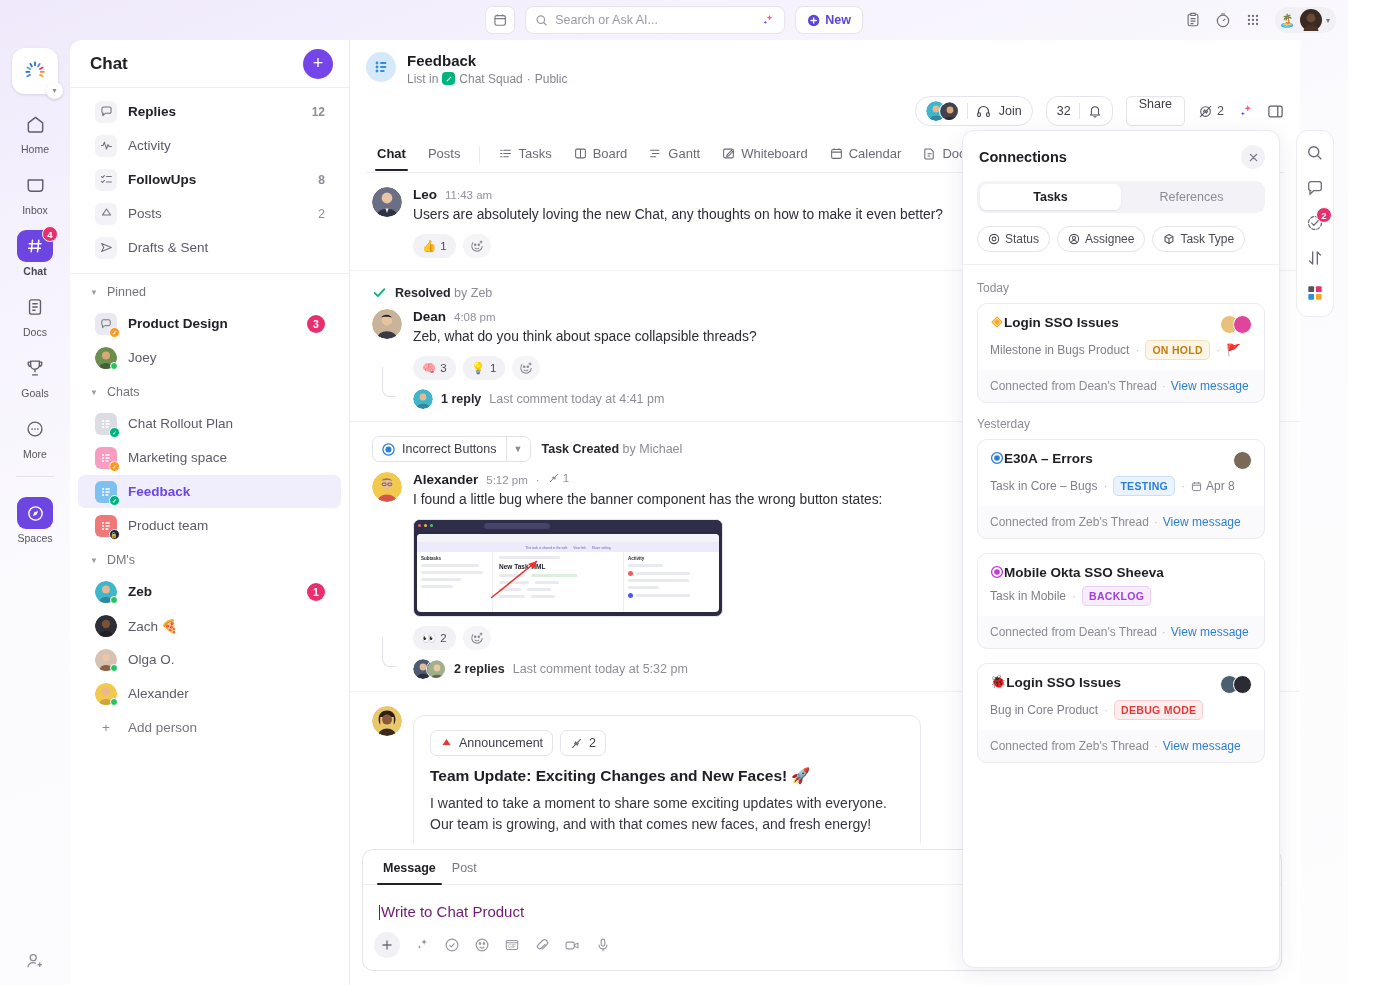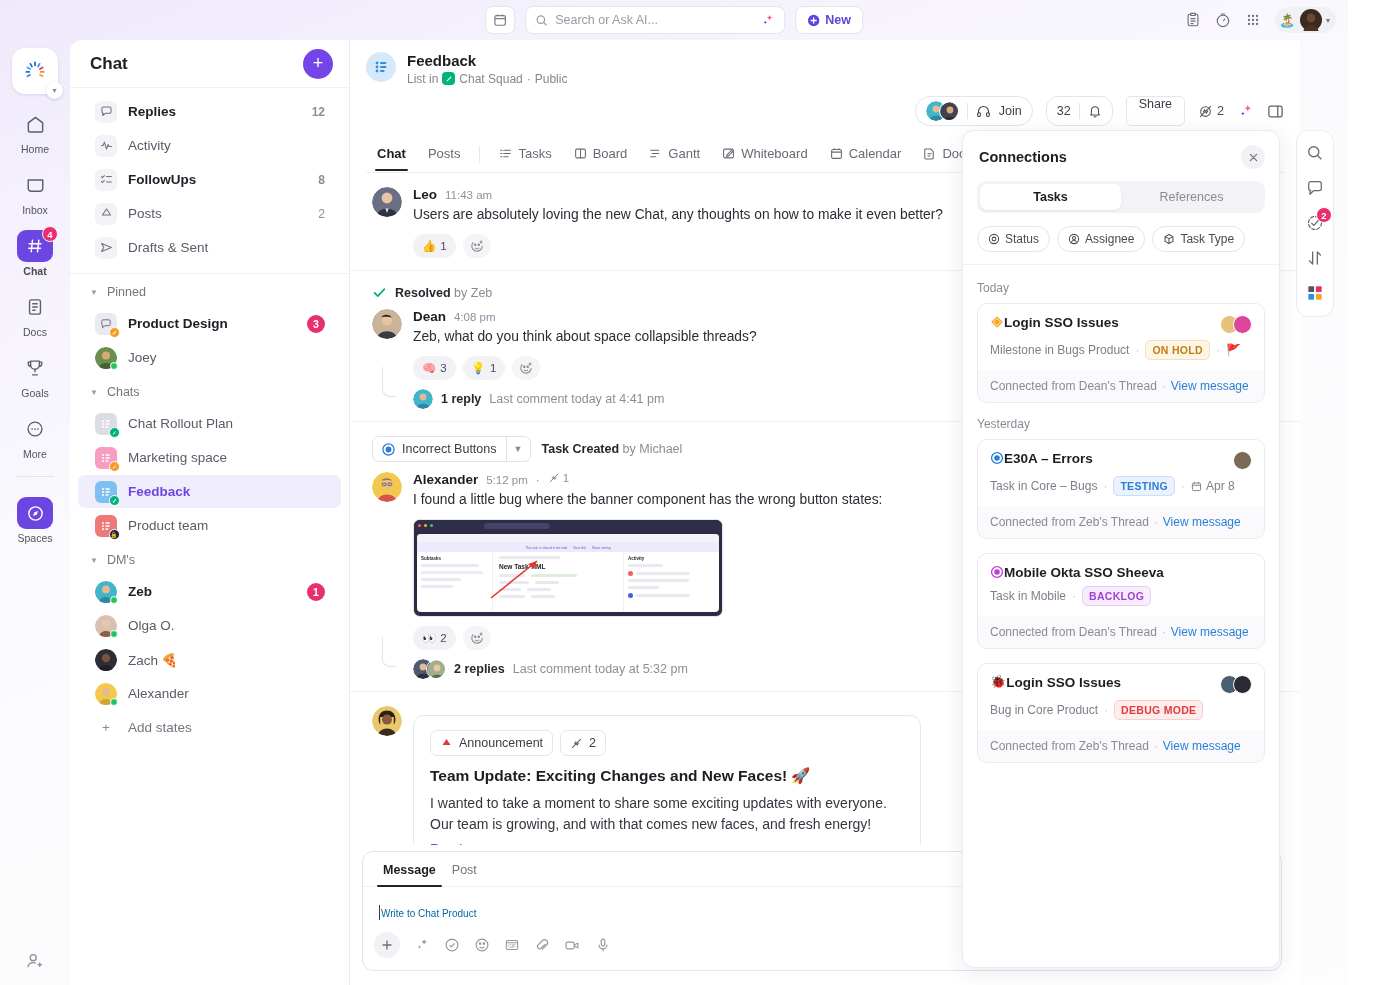--- a/index.html
+++ b/index.html
@@ -282,21 +282,21 @@
     margin: 6px 18px 14px 12px; border: 1px solid #e4e4ea; border-radius: 11px;
     background: #fff; overflow: hidden;
   }
   .comp-tabs { display: flex; gap: 4px; padding: 8px 10px 0 14px; border-bottom: 1px solid #f0f0f4; }
   .comp-tab { font-size: 12.5px; color: #75757f; padding: 3px 6px 9px; position: relative; }
   .comp-tab.active { color: #1d1d24; font-weight: 700; }
   .comp-tab.active::after {
     content: ''; position: absolute; left: 0; right: 0; bottom: -1px; height: 2px;
     background: #22222c; border-radius: 2px;
   }
-  .comp-input { padding: 18px 16px 4px; font-size: 10px; color: #0369a1; position: relative; }
+  .comp-input { padding: 18px 16px 4px; font-size: 15px; color: #701a75; position: relative; }
   .comp-input .caret {
     display: inline-block; width: 1px; height: 15px; background: #3b3b46;
     vertical-align: -3px; margin-right: 1px;
   }
   .comp-tools {
     display: flex; align-items: center; gap: 14px; padding: 8px 16px 12px; color: #95959f;
   }
   .comp-tools .first {
     width: 26px; height: 26px; border-radius: 50%; background: #f2f2f6;
     display: flex; align-items: center; justify-content: center; margin-left: -5px; color: #6e6e7a;
@@ -708,52 +708,52 @@
               <path d="M3.6 22c.7-4 3.7-6 7.4-6s6.7 2 7.4 6z" fill="#2f87a0"></path>
             </svg>
           <span class="dot" style="background:#22c55e"></span>
         </span>
         <span class="sb-label">Zeb</span>
         <span class="sb-pill">1</span>
       </div>
       <div class="sb-row">
         <span class="av">
           <svg class="img" viewBox="0 0 22 22">
+              <circle cx="11" cy="11" r="11" fill="#2e2e36"></circle>
+              <circle cx="11" cy="9" r="4.2" fill="#7a5238"></circle>
+              <path d="M3.6 22c.7-4 3.7-6 7.4-6s6.7 2 7.4 6z" fill="#1f1f26"></path>
+            </svg>
+        </span>
+        <span class="sb-label">Zach 🍕</span>
+      </div>
+      <div class="sb-row">
+        <span class="av">
+          <svg class="img" viewBox="0 0 22 22">
               <circle cx="11" cy="11" r="11" fill="#d7c1b1"></circle>
               <circle cx="11" cy="8.6" r="3.9" fill="#eac4ab"></circle>
               <path d="M4 22c.7-4 3.4-6 7-6s6.3 2 7 6z" fill="#8e5f46"></path>
             </svg>
           <span class="dot" style="background:#22c55e"></span>
         </span>
         <span class="sb-label">Olga O.</span>
-      </div>
-      <div class="sb-row">
-        <span class="av">
-          <svg class="img" viewBox="0 0 22 22">
-              <circle cx="11" cy="11" r="11" fill="#2e2e36"></circle>
-              <circle cx="11" cy="9" r="4.2" fill="#7a5238"></circle>
-              <path d="M3.6 22c.7-4 3.7-6 7.4-6s6.7 2 7.4 6z" fill="#1f1f26"></path>
-            </svg>
-        </span>
-        <span class="sb-label">Zach 🍕</span>
       </div>
       <div class="sb-row">
         <span class="av">
           <svg class="img" viewBox="0 0 22 22">
               <circle cx="11" cy="11" r="11" fill="#f2c94c"></circle>
               <circle cx="11" cy="8.6" r="3.9" fill="#e8b894"></circle>
               <path d="M4 22c.7-4 3.4-6 7-6s6.3 2 7 6z" fill="#cfa43a"></path>
             </svg>
           <span class="dot" style="background:#22c55e"></span>
         </span>
         <span class="sb-label">Alexander</span>
       </div>
       <div class="sb-row" style="color:#75757f">
         <span style="width:22px;display:flex;justify-content:center;color:#8a8a94">+</span>
-        <span class="sb-label">Add states</span>
+        <span class="sb-label">Add person</span>
       </div>
     </div>
   </div>
 
   <div class="main">
 
     <div class="ch-head">
       <div class="ch-top">
         <span class="ch-avatar">
           <svg width="16" height="16" viewBox="0 0 16 16" fill="#2f8fe0">

